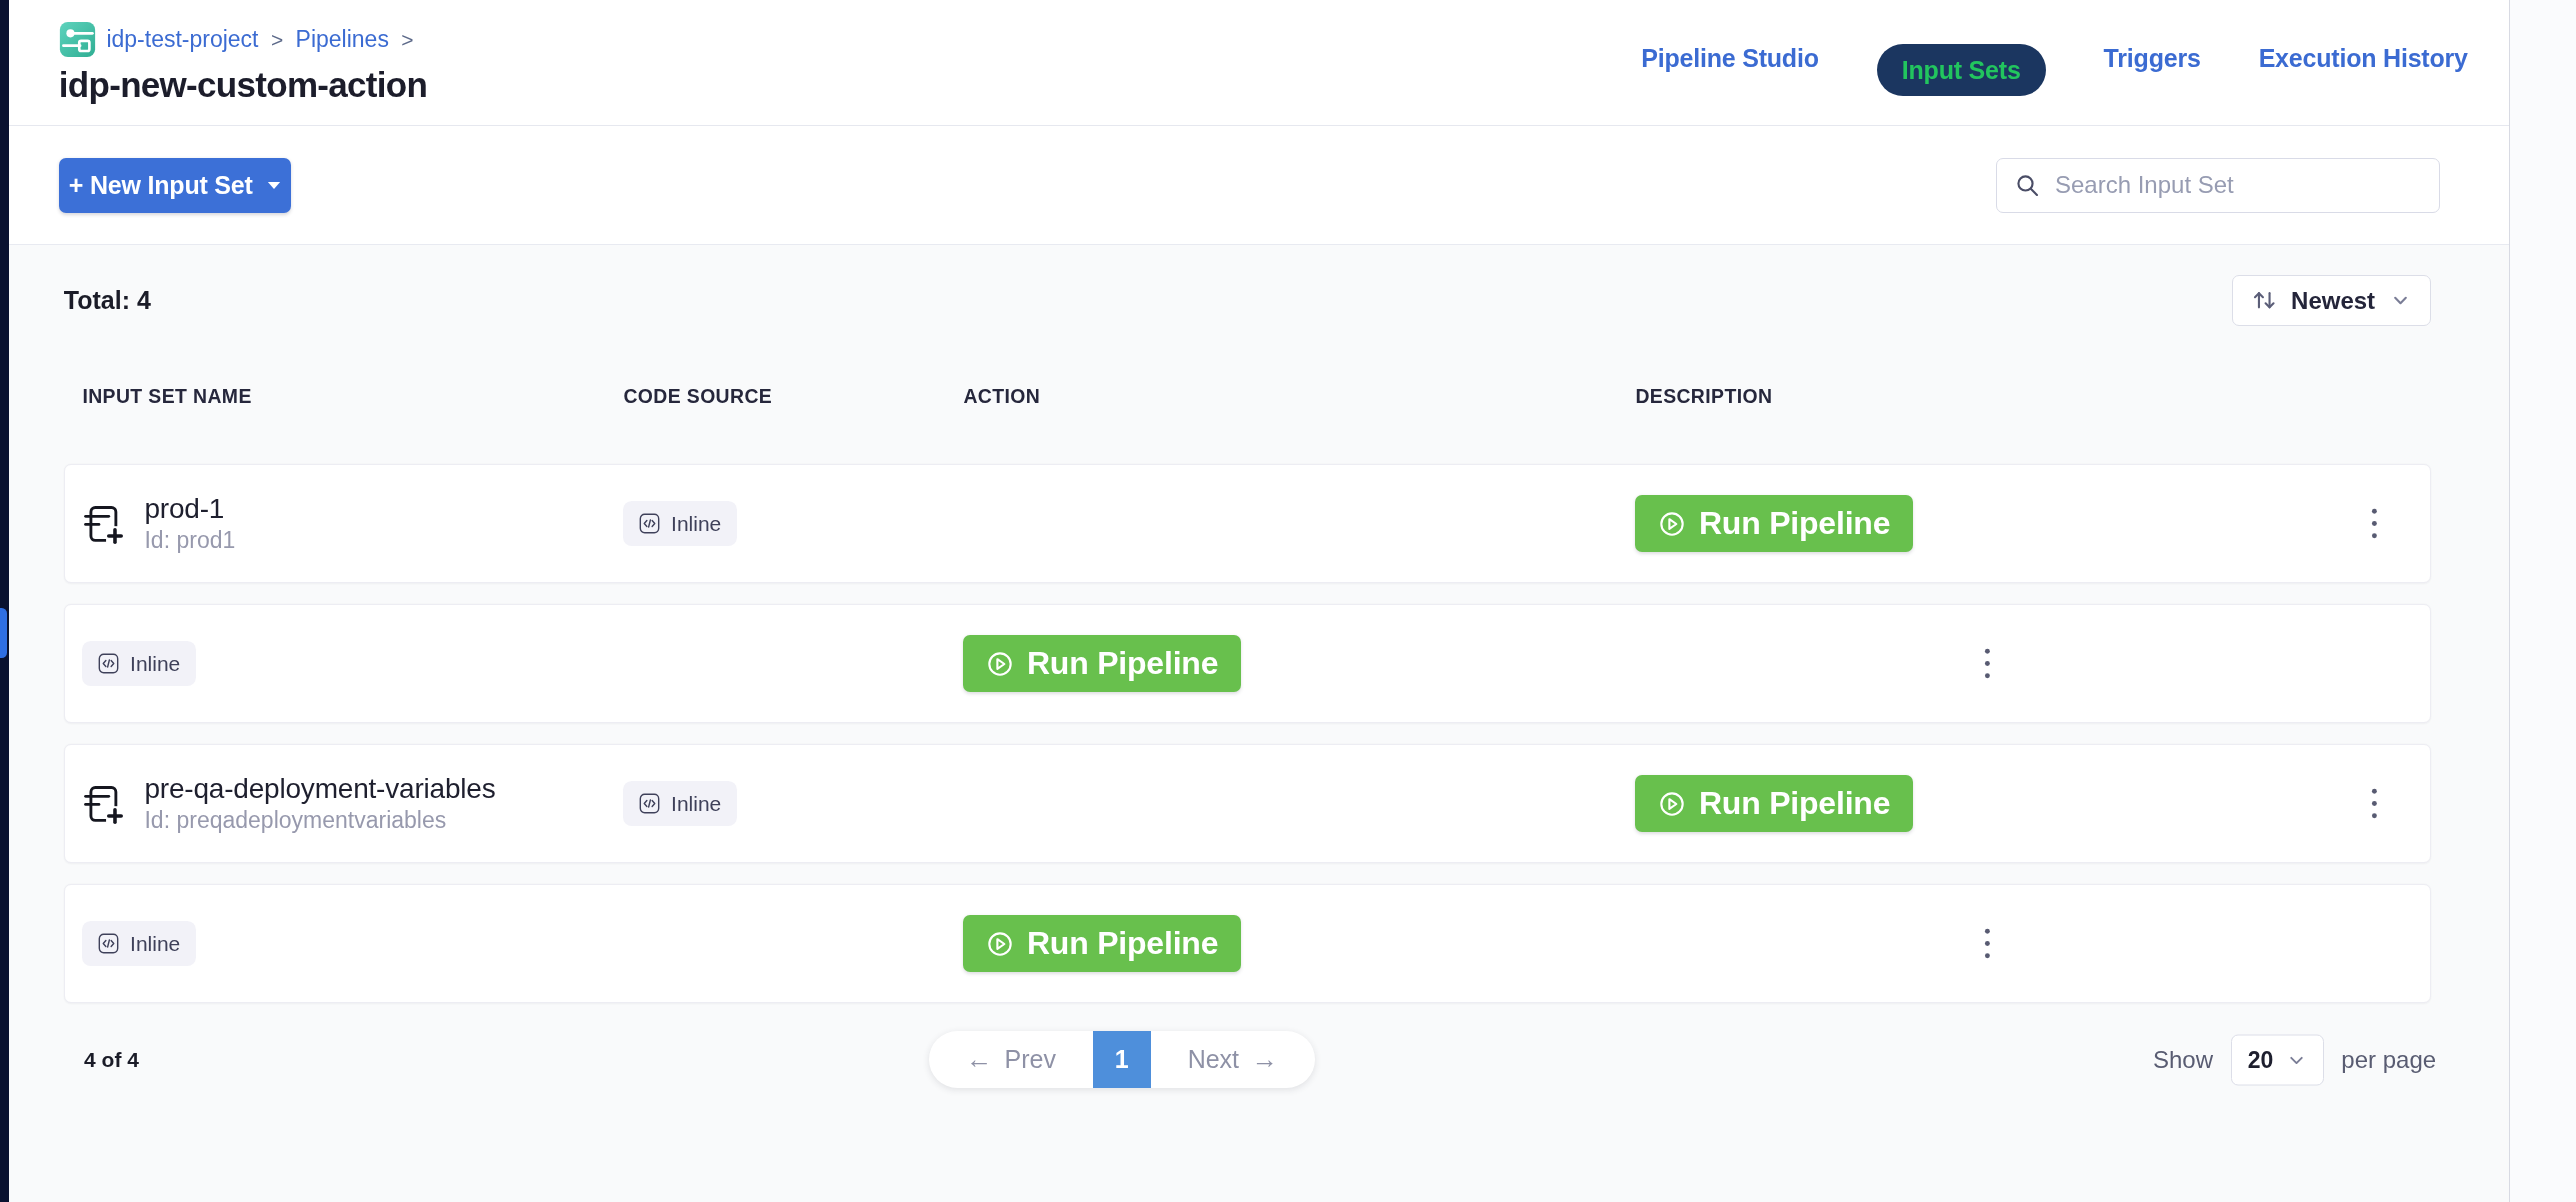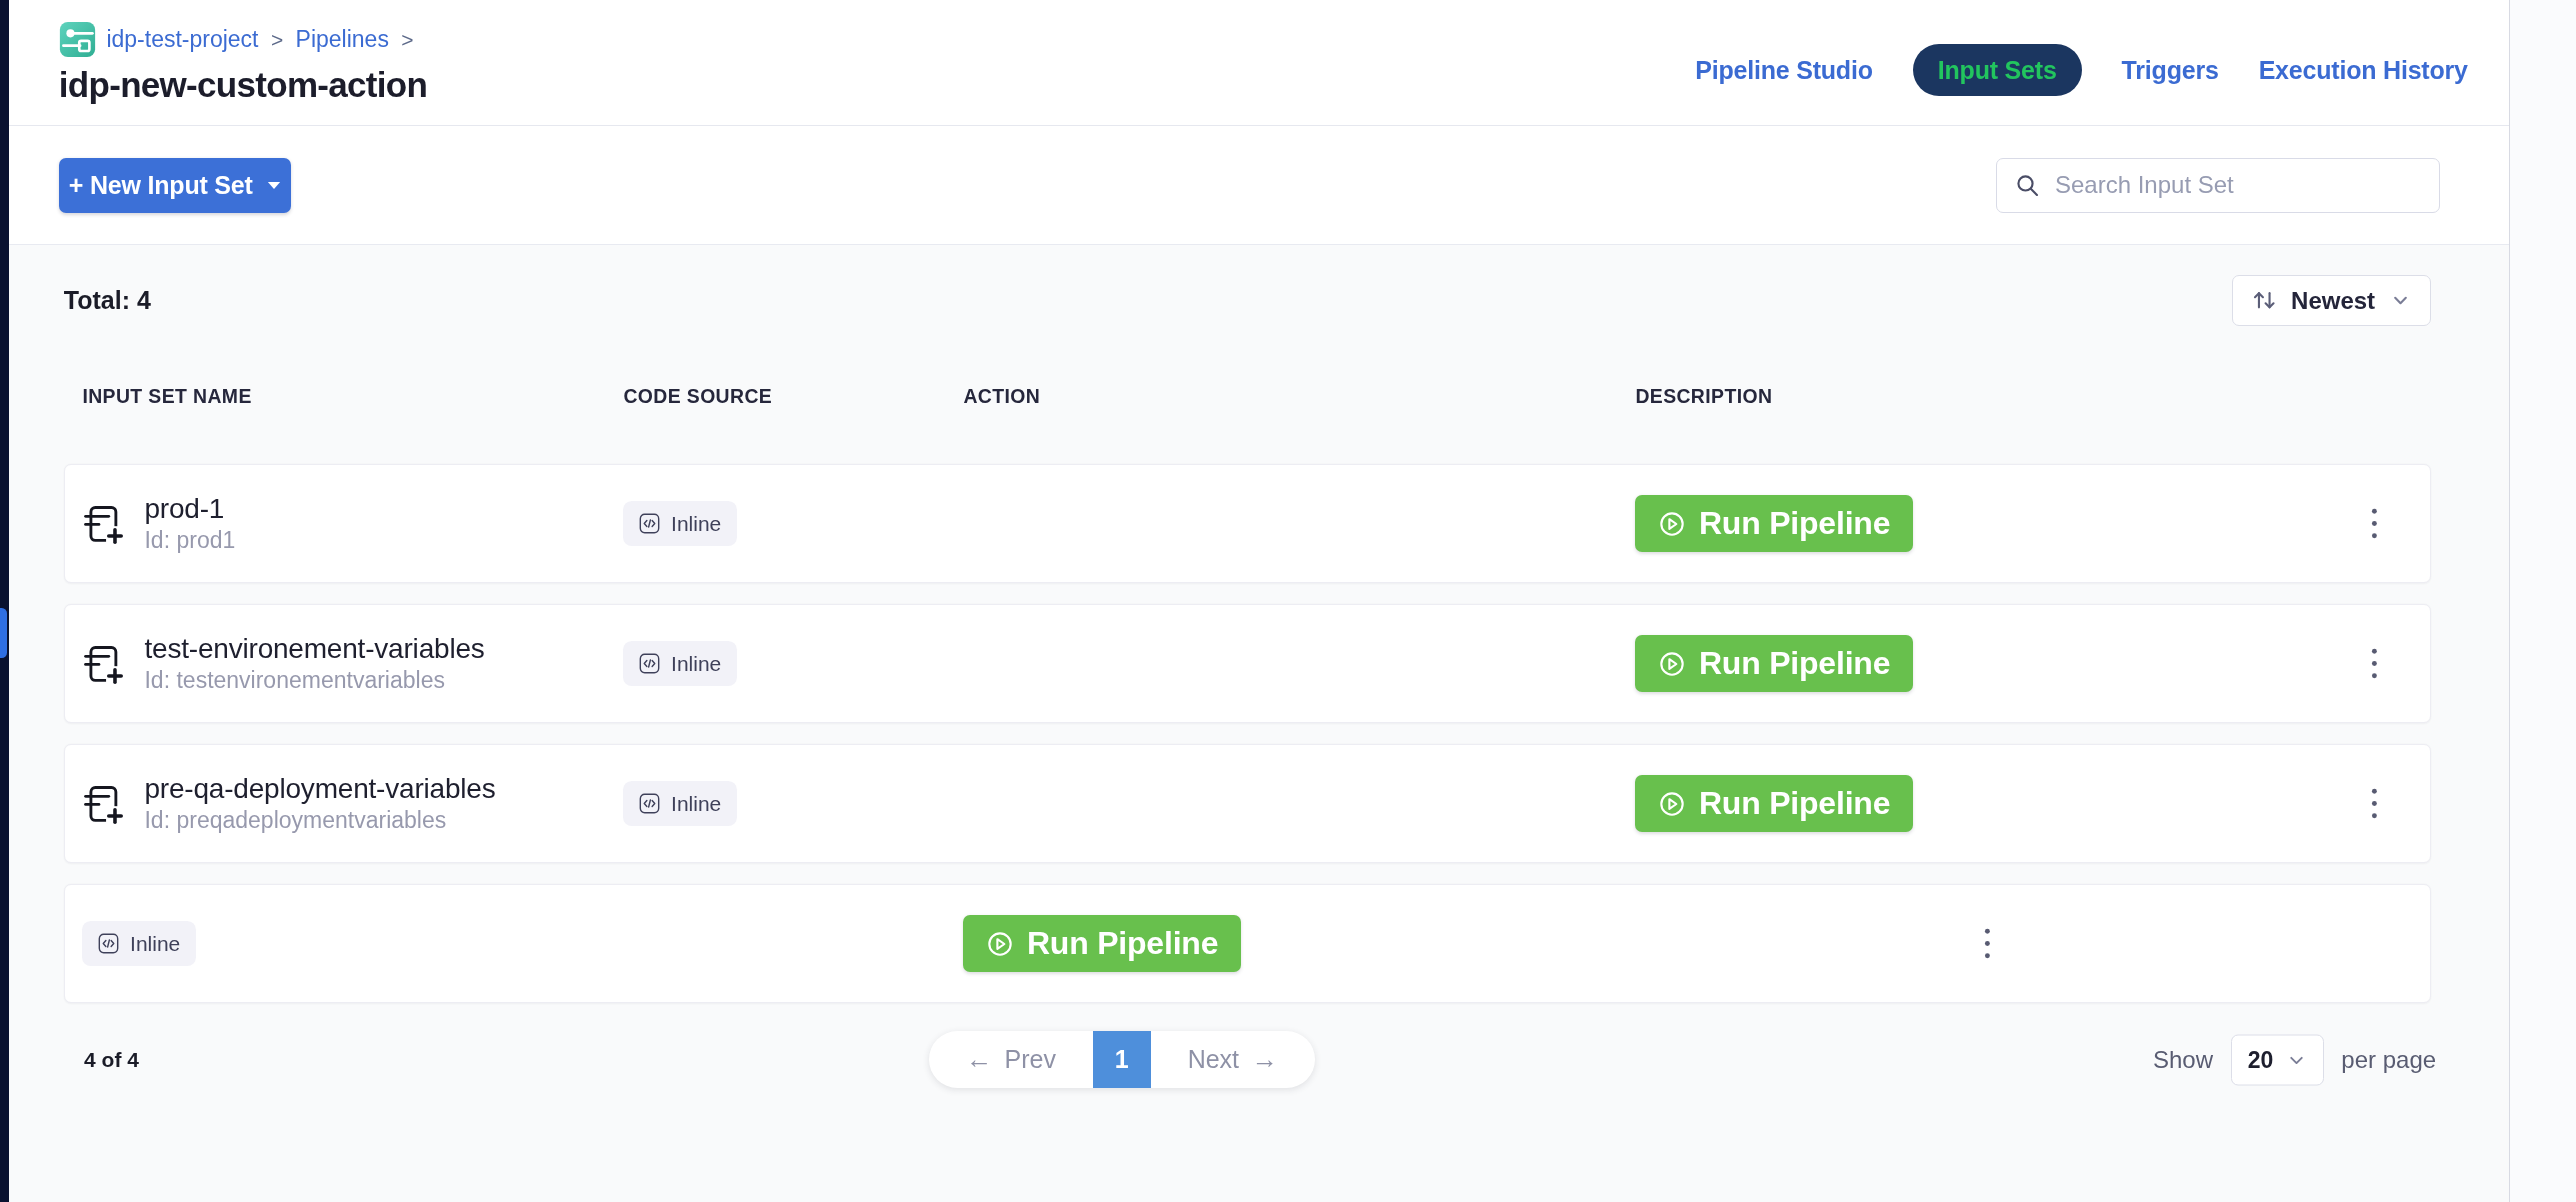--- a/index.html
+++ b/index.html
@@ -26,21 +26,21 @@
   
   .page-header {
     position:relative; height:126px; padding:21px 0 0 50px;
     border-bottom:0.9px solid #e6e8ef; background:#fff;
   }
   .breadcrumb { display:flex; align-items:center; gap:10.6px; font-size:23px; }
   .crumb-link { color:#3b6bd2; cursor:pointer; text-decoration:none; }
   .crumb-sep { color:#5d6a8a; font-size:21px; padding:0 1.8px; }
   .page-title { margin-top:7px; font-size:35px; font-weight:700; color:#1c1d2b; letter-spacing:-0.7px; }
 
-  .tabs { position:absolute; right:41px; top:44px; display:flex; align-items:center; gap:40px; }
+  .tabs { position:absolute; right:41px; top:44px; display:flex; gap:58px; }
   .tab { font-size:25px; font-weight:600; color:#3b6bd2; cursor:pointer; letter-spacing:-0.2px; }
   .tab.active {
     background:#1b3660; color:#22c55e; border-radius:35px;
     padding:11.5px 25px;
   }
 
   
   .toolbar {
     height:119px; background:#fff; border-bottom:0.9px solid #e8eaf1;
     display:flex; align-items:center; justify-content:space-between;
@@ -291,36 +291,20 @@
                 <svg width="8.8" height="35" viewBox="0 0 10 40" fill="#585b72">
                   <circle cx="5" cy="6" r="2.8"></circle>
                   <circle cx="5" cy="20" r="2.8"></circle>
                   <circle cx="5" cy="34" r="2.8"></circle>
                 </svg>
               </span>
             </div>
           </div>
 
           <div class="grid-cols card">
-            <div class="name-cell">
-              <span>
-                <svg width="41" height="41" viewBox="0 0 46 46">
-                  <rect x="10" y="5" width="28" height="37" rx="5" fill="none" stroke="#15161f" stroke-width="3.2"></rect>
-                  <rect x="27" y="26" width="19" height="20" fill="#ffffff"></rect>
-                  <line x1="4" y1="15" x2="30" y2="15" stroke="#15161f" stroke-width="3.2" stroke-linecap="round"></line>
-                  <line x1="4" y1="24" x2="19" y2="24" stroke="#15161f" stroke-width="3.2" stroke-linecap="round"></line>
-                  <line x1="30" y1="37" x2="44" y2="37" stroke="#15161f" stroke-width="4" stroke-linecap="round"></line>
-                  <line x1="37" y1="30" x2="37" y2="44" stroke="#15161f" stroke-width="4" stroke-linecap="round"></line>
-                </svg>
-              </span>
-              <span class="name-stack">
-                <span class="is-name">test-environement-variables</span>
-                <span class="is-id">Id: testenvironementvariables</span>
-              </span>
-            </div>
             <div style="justify-self:start;">
               <span class="badge">
                 <span>
                   <svg width="21" height="21" viewBox="0 0 24 24" fill="none" stroke="#3f415a" stroke-width="1.6" stroke-linecap="round" stroke-linejoin="round">
                     <rect x="1.5" y="1.5" width="21" height="21" rx="5"></rect>
                     <polyline points="9,8.5 6,12 9,15.5"></polyline>
                     <polyline points="15,8.5 18,12 15,15.5"></polyline>
                     <line x1="13" y1="8" x2="11" y2="16"></line>
                   </svg>
                 </span>

